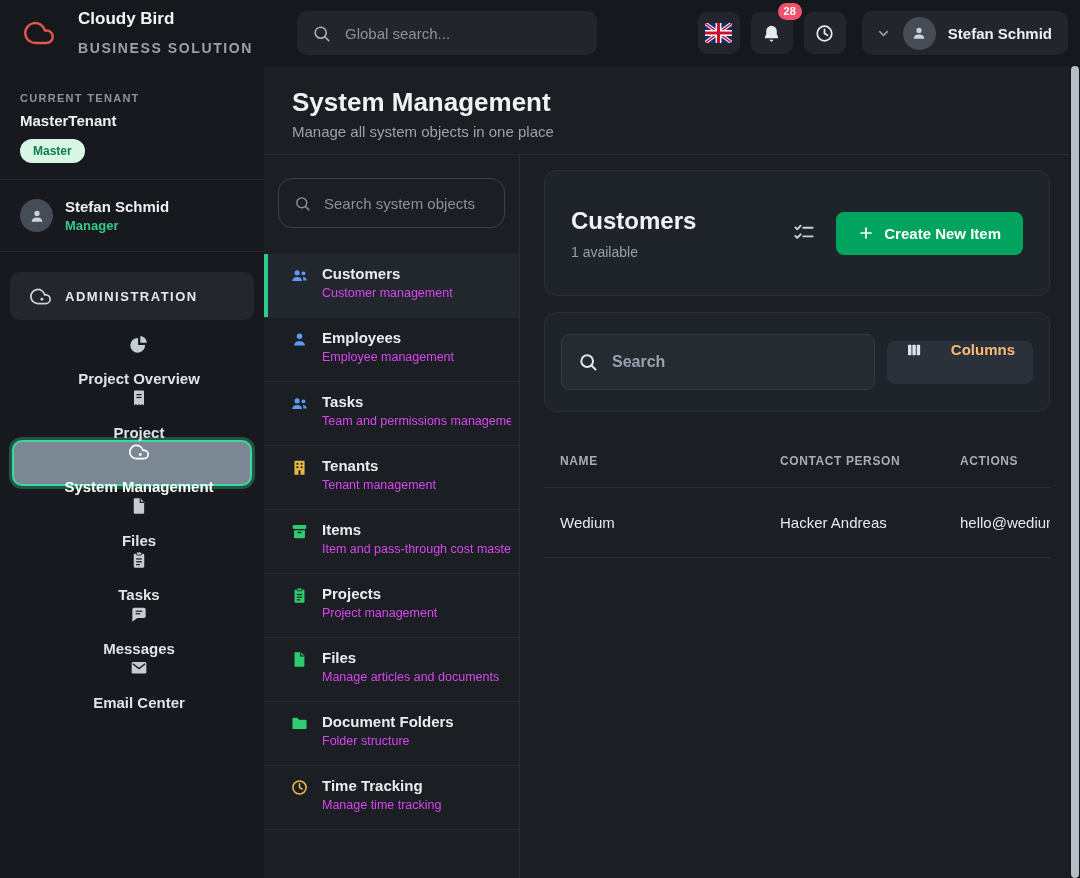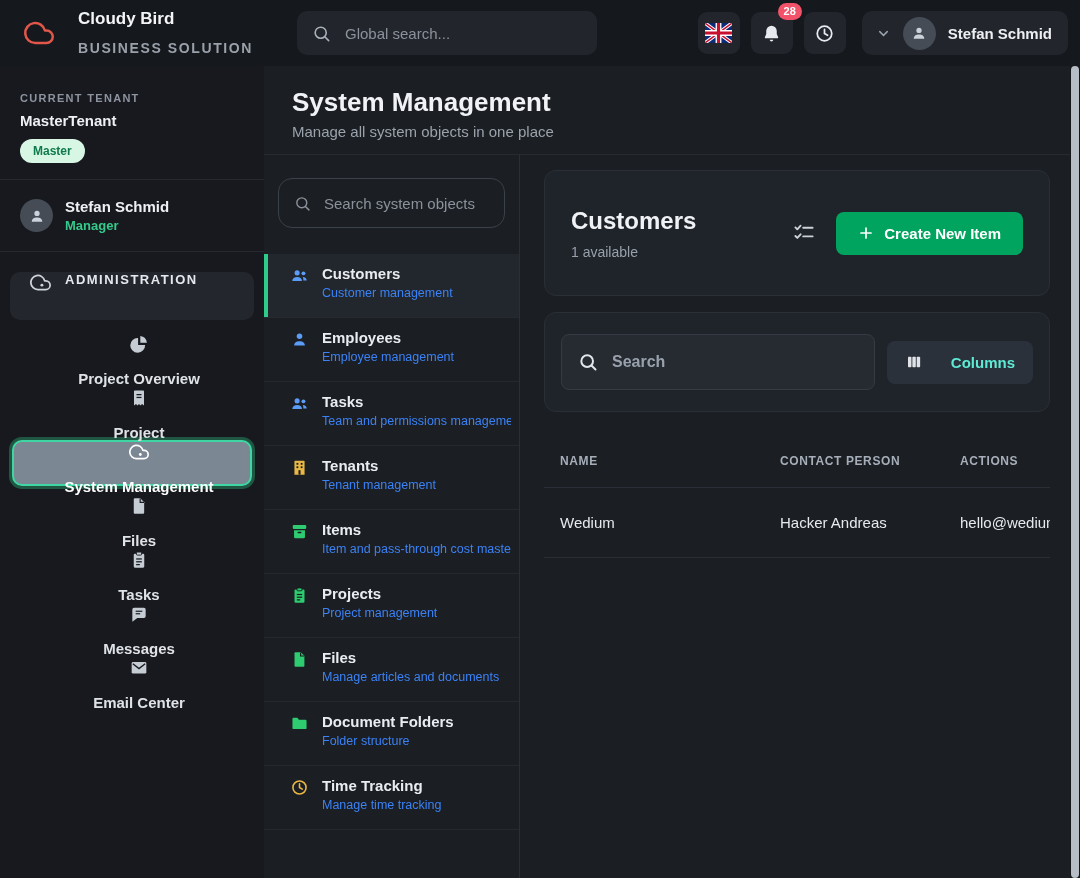--- a/index.html
+++ b/index.html
@@ -34,21 +34,21 @@
 
   
   .sidebar{width:264px;flex:0 0 264px;background:#17191e;overflow:hidden;padding-top:14px;}
   .tenant-label{margin:12px 20px 8px;font-size:11px;letter-spacing:1.3px;color:#8d949f;font-weight:700;}
   .tenant-name{margin:0 20px;font-size:15px;font-weight:700;color:#eef0f3;}
   .tenant-badge{margin:10px 20px 16px;display:inline-block;background:#d8f6e4;color:#0f7a4b;font-size:12px;font-weight:700;padding:5px 13px;border-radius:999px;}
   .sb-divider{height:1px;background:#262a30;}
   .user-block{display:flex;gap:12px;padding:18px 20px;align-items:center;}
   .user-block .name{font-size:15px;font-weight:700;color:#eef0f3;}
   .user-block .role{font-size:13px;color:#35c98b;font-weight:600;margin-top:3px;}
-  .admin-header{margin:20px 10px 12px;background:#23262d;border-radius:10px;height:48px;display:flex;align-items:flex-start;gap:14px;padding:0 10px 0 20px;cursor:pointer;}
+  .admin-header{margin:20px 10px 12px;background:#23262d;border-radius:10px;height:48px;display:flex;align-items:center;gap:14px;padding:0 10px 0 20px;cursor:pointer;}
   .admin-header svg{width:21px;height:21px;color:#cfd4db;flex:0 0 auto;}
   .admin-label{font-size:13px;font-weight:700;letter-spacing:1.5px;color:#e5e8ec;}
   .nav-item{margin:8px 12px;height:46px;display:flex;align-items:center;gap:16px;padding:0 10px 0 24px;border-radius:10px;color:#dfe3e8;font-size:15px;font-weight:600;cursor:pointer;border:2px solid transparent;flex-direction:column;}
   .nav-item .nav-ic{display:flex;color:#c6ccd4;}
   .nav-item svg{width:20px;height:20px;}
   .nav-item.active{background:#7b8793;border-color:#3fd6a4;box-shadow:0 0 0 3px rgba(46,203,138,.35);color:#ffffff;}
   .nav-item.active .nav-ic{color:#ffffff;}
 
   
   .main{flex:1;display:flex;flex-direction:column;min-width:0;background:#1b1e23;}
@@ -65,39 +65,39 @@
   .object-item{height:64px;border-bottom:1px solid #252930;display:flex;gap:13px;padding:11px 8px 0 26px;position:relative;cursor:pointer;}
   .object-item.active{background:#22262d;}
   .object-item.active::before{content:'';position:absolute;left:0;top:0;bottom:0;width:4px;background:#2ecb8a;}
   .obj-icon{display:flex;margin-top:1px;flex:0 0 auto;}
   .obj-icon svg{width:19px;height:19px;}
   .ic-blue{color:#5b9cf8;}
   .ic-amber{color:#e9b844;}
   .ic-green{color:#2ecb71;}
   .obj-text{display:flex;flex-direction:column;min-width:0;}
   .obj-title{font-size:15px;font-weight:600;color:#eaedf0;white-space:nowrap;}
-  .obj-sub{font-size:12.5px;color:#3b82f6;margin-top:4px;white-space:nowrap;overflow:hidden;}
+  .obj-sub{font-size:12.5px;color:#d946ef;margin-top:4px;white-space:nowrap;overflow:hidden;}
 
   
   .detail{flex:1;min-width:0;padding:15px 30px 0 24px;overflow:hidden;}
   .card{background:#1f232a;border:1px solid #2a2f37;border-radius:12px;}
   .card-head{height:126px;display:flex;align-items:center;padding:0 26px;margin-bottom:16px;}
   .dtitle{font-size:24px;font-weight:700;color:#f0f2f5;}
   .davail{font-size:14px;color:#98a0aa;margin-top:9px;}
   .head-spacer{flex:1;}
   .checklist-btn{background:none;border:none;color:#ccd2d9;margin-right:20px;cursor:pointer;display:flex;padding:0;}
   .checklist-btn svg{width:24px;height:24px;}
   .create-btn{height:43px;border:none;background:#00a45f;color:#fff;border-radius:8px;font-size:15px;font-weight:700;display:flex;align-items:center;gap:10px;padding:0 22px;cursor:pointer;font-family:inherit;}
   .create-btn svg{width:16px;height:16px;}
   .card-tools{height:100px;display:flex;align-items:center;gap:12px;padding:0 16px;}
   .detail-search{flex:1;height:56px;background:#262b32;border:1px solid #343b44;border-radius:8px;display:flex;align-items:center;gap:12px;padding:0 16px;min-width:0;}
   .detail-search svg{width:20px;height:20px;color:#e3e6ea;flex:0 0 auto;}
   .detail-search .search-input{font-size:16px;}
   .detail-search .search-input::placeholder{color:#99a1ac;font-weight:600;}
-  .columns-btn{height:43px;background:#2b313a;border:none;border-radius:8px;color:#5eead4;font-weight:600;font-size:15px;display:flex;align-items:center;gap:28px;padding:0 18px;cursor:pointer;flex:0 0 auto;font-family:inherit;}
+  .columns-btn{height:43px;background:#2b313a;border:none;border-radius:8px;color:#fdba74;font-weight:600;font-size:15px;display:flex;align-items:flex-start;gap:28px;padding:0 18px;cursor:pointer;flex:0 0 auto;font-family:inherit;}
   .columns-btn svg{width:18px;height:18px;color:#dfe3e8;}
   .table{margin-top:22px;}
   .trow{display:grid;grid-template-columns:220px 180px 1fr;align-items:center;padding-left:16px;}
   .thead-row{height:54px;border-bottom:1px solid #2a2f37;}
   .th{font-size:12px;font-weight:700;letter-spacing:.6px;color:#a6aeb9;}
   .tdata-row{height:70px;border-bottom:1px solid #2a2f37;cursor:pointer;}
   .td{font-size:15px;color:#e6e9ee;white-space:nowrap;overflow:hidden;}
 
   
   .vscroll{position:absolute;top:66px;right:0;bottom:0;width:10px;background:#14171b;}

